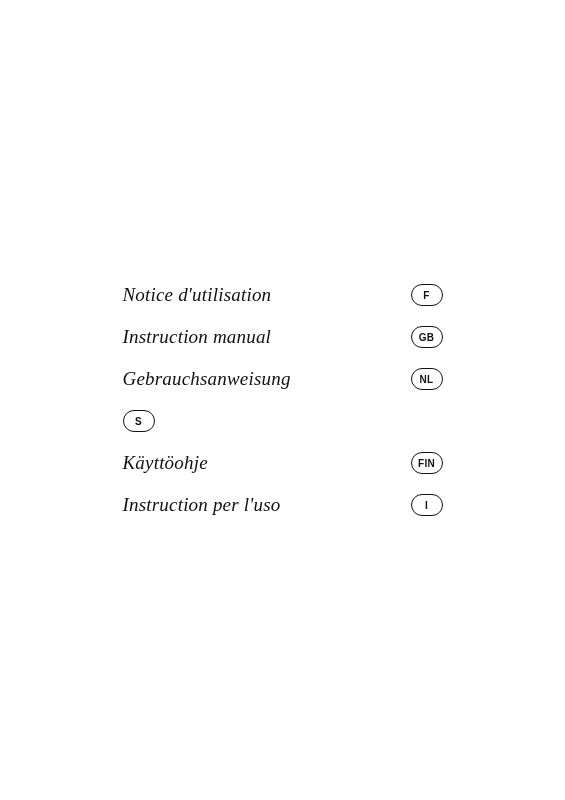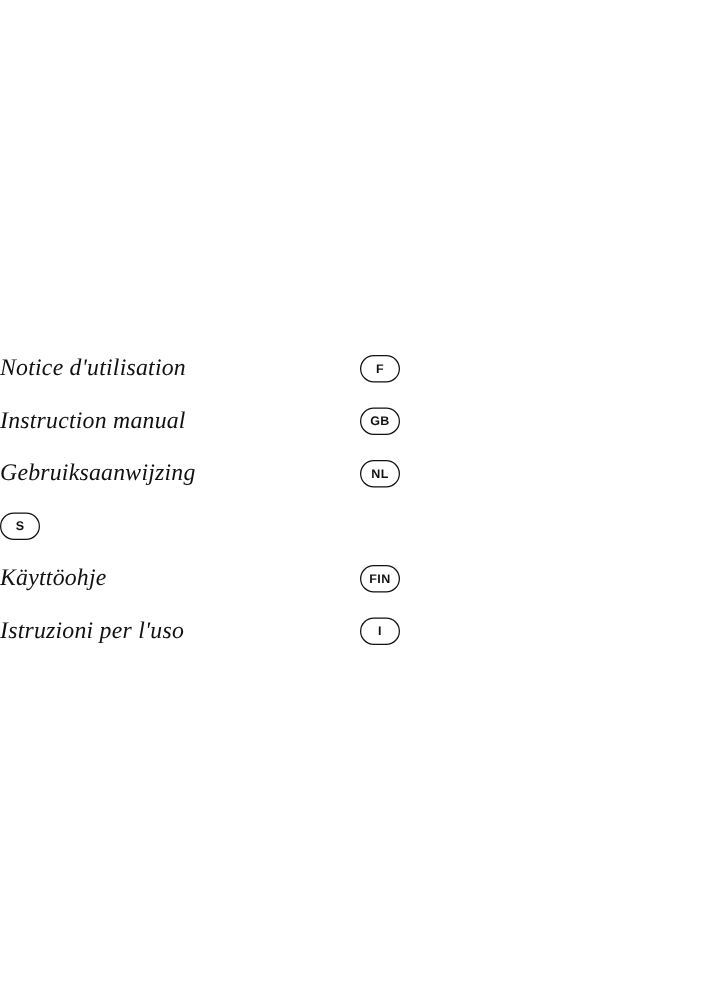--- a/index.html
+++ b/index.html
@@ -14,20 +14,21 @@
       background: #ffffff;
       font-family: 'Times New Roman', Times, serif;
       overflow: hidden;
     }
 
     .page {
       width: 565px;
       height: 800px;
       display: flex;
       align-items: center;
+      justify-content: center;
     }
 
     .content {
       display: flex;
       flex-direction: column;
       gap: 0px;
       padding: 0;
     }
 
     .manual-row {
@@ -70,28 +71,28 @@
   <div class="content" id="content-list">
   <div class="manual-row">
         <span class="manual-label">Notice d'utilisation</span>
         <span class="lang-badge">F</span>
       </div>
       <div class="manual-row">
         <span class="manual-label">Instruction manual</span>
         <span class="lang-badge">GB</span>
       </div>
       <div class="manual-row">
-        <span class="manual-label">Gebruiksaanwijzing</span>
+        <span class="manual-label">Gebrauchsanweisung</span>
         <span class="lang-badge">NL</span>
       </div>
       <div class="manual-row">
         <span class="lang-badge">S</span>
       </div>
       <div class="manual-row">
         <span class="manual-label">Käyttöohje</span>
         <span class="lang-badge">FIN</span>
       </div>
       <div class="manual-row">
-        <span class="manual-label">Istruzioni per l'uso</span>
+        <span class="manual-label">Instruction per l'uso</span>
         <span class="lang-badge">I</span>
       </div>
     </div>
 </div>
 
 </body></html>

